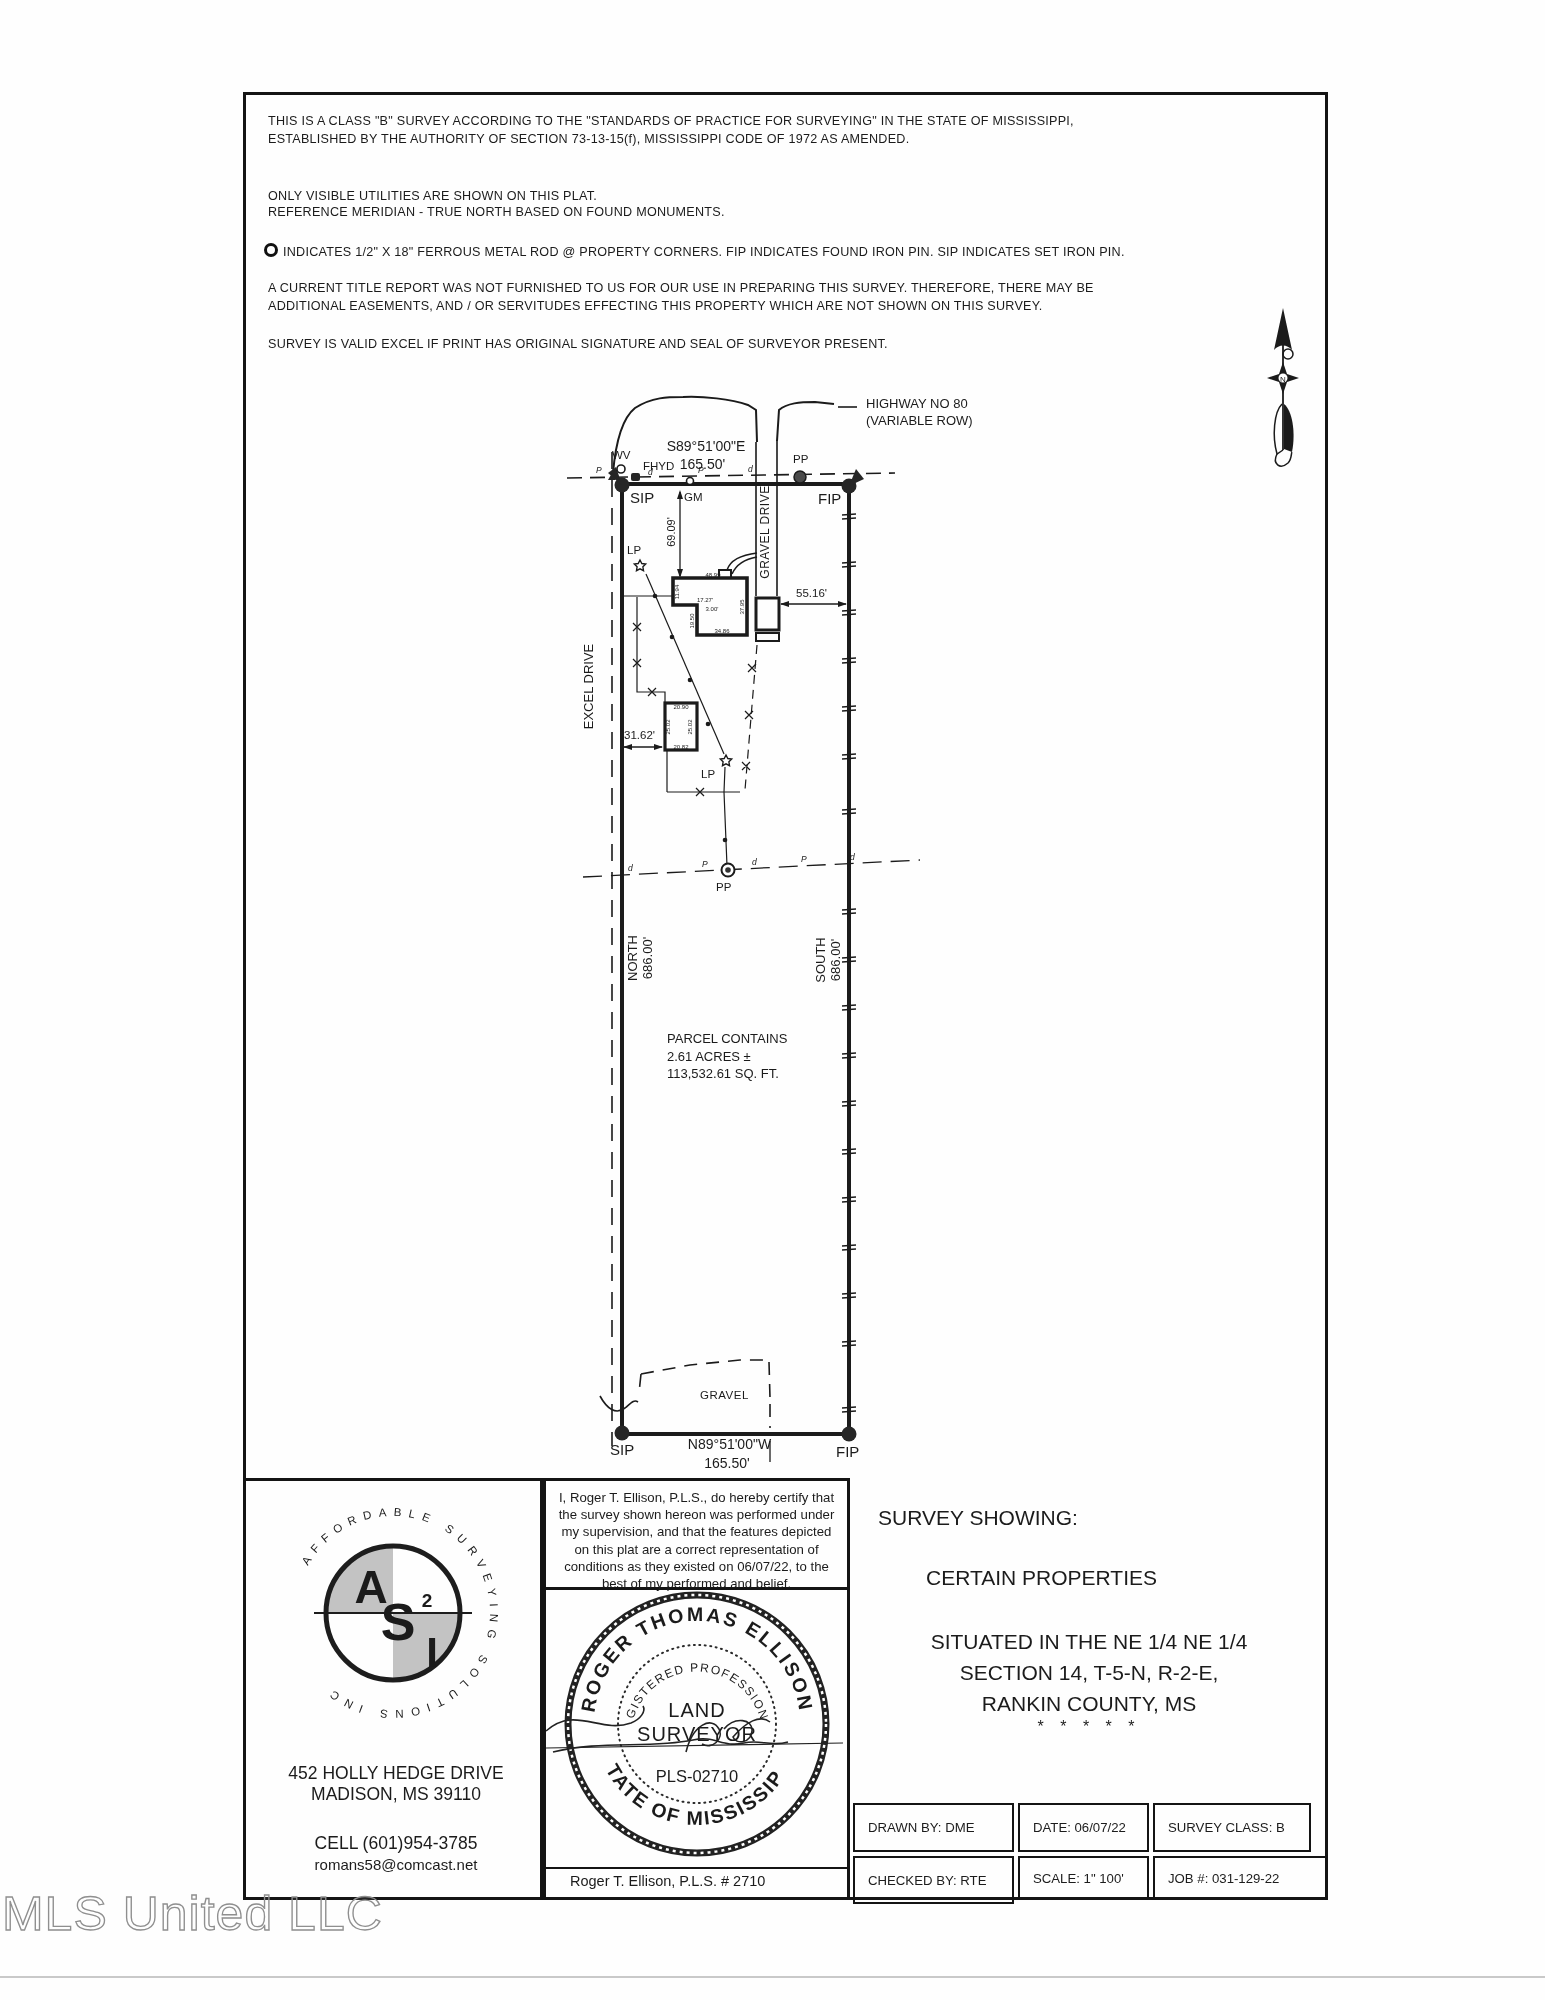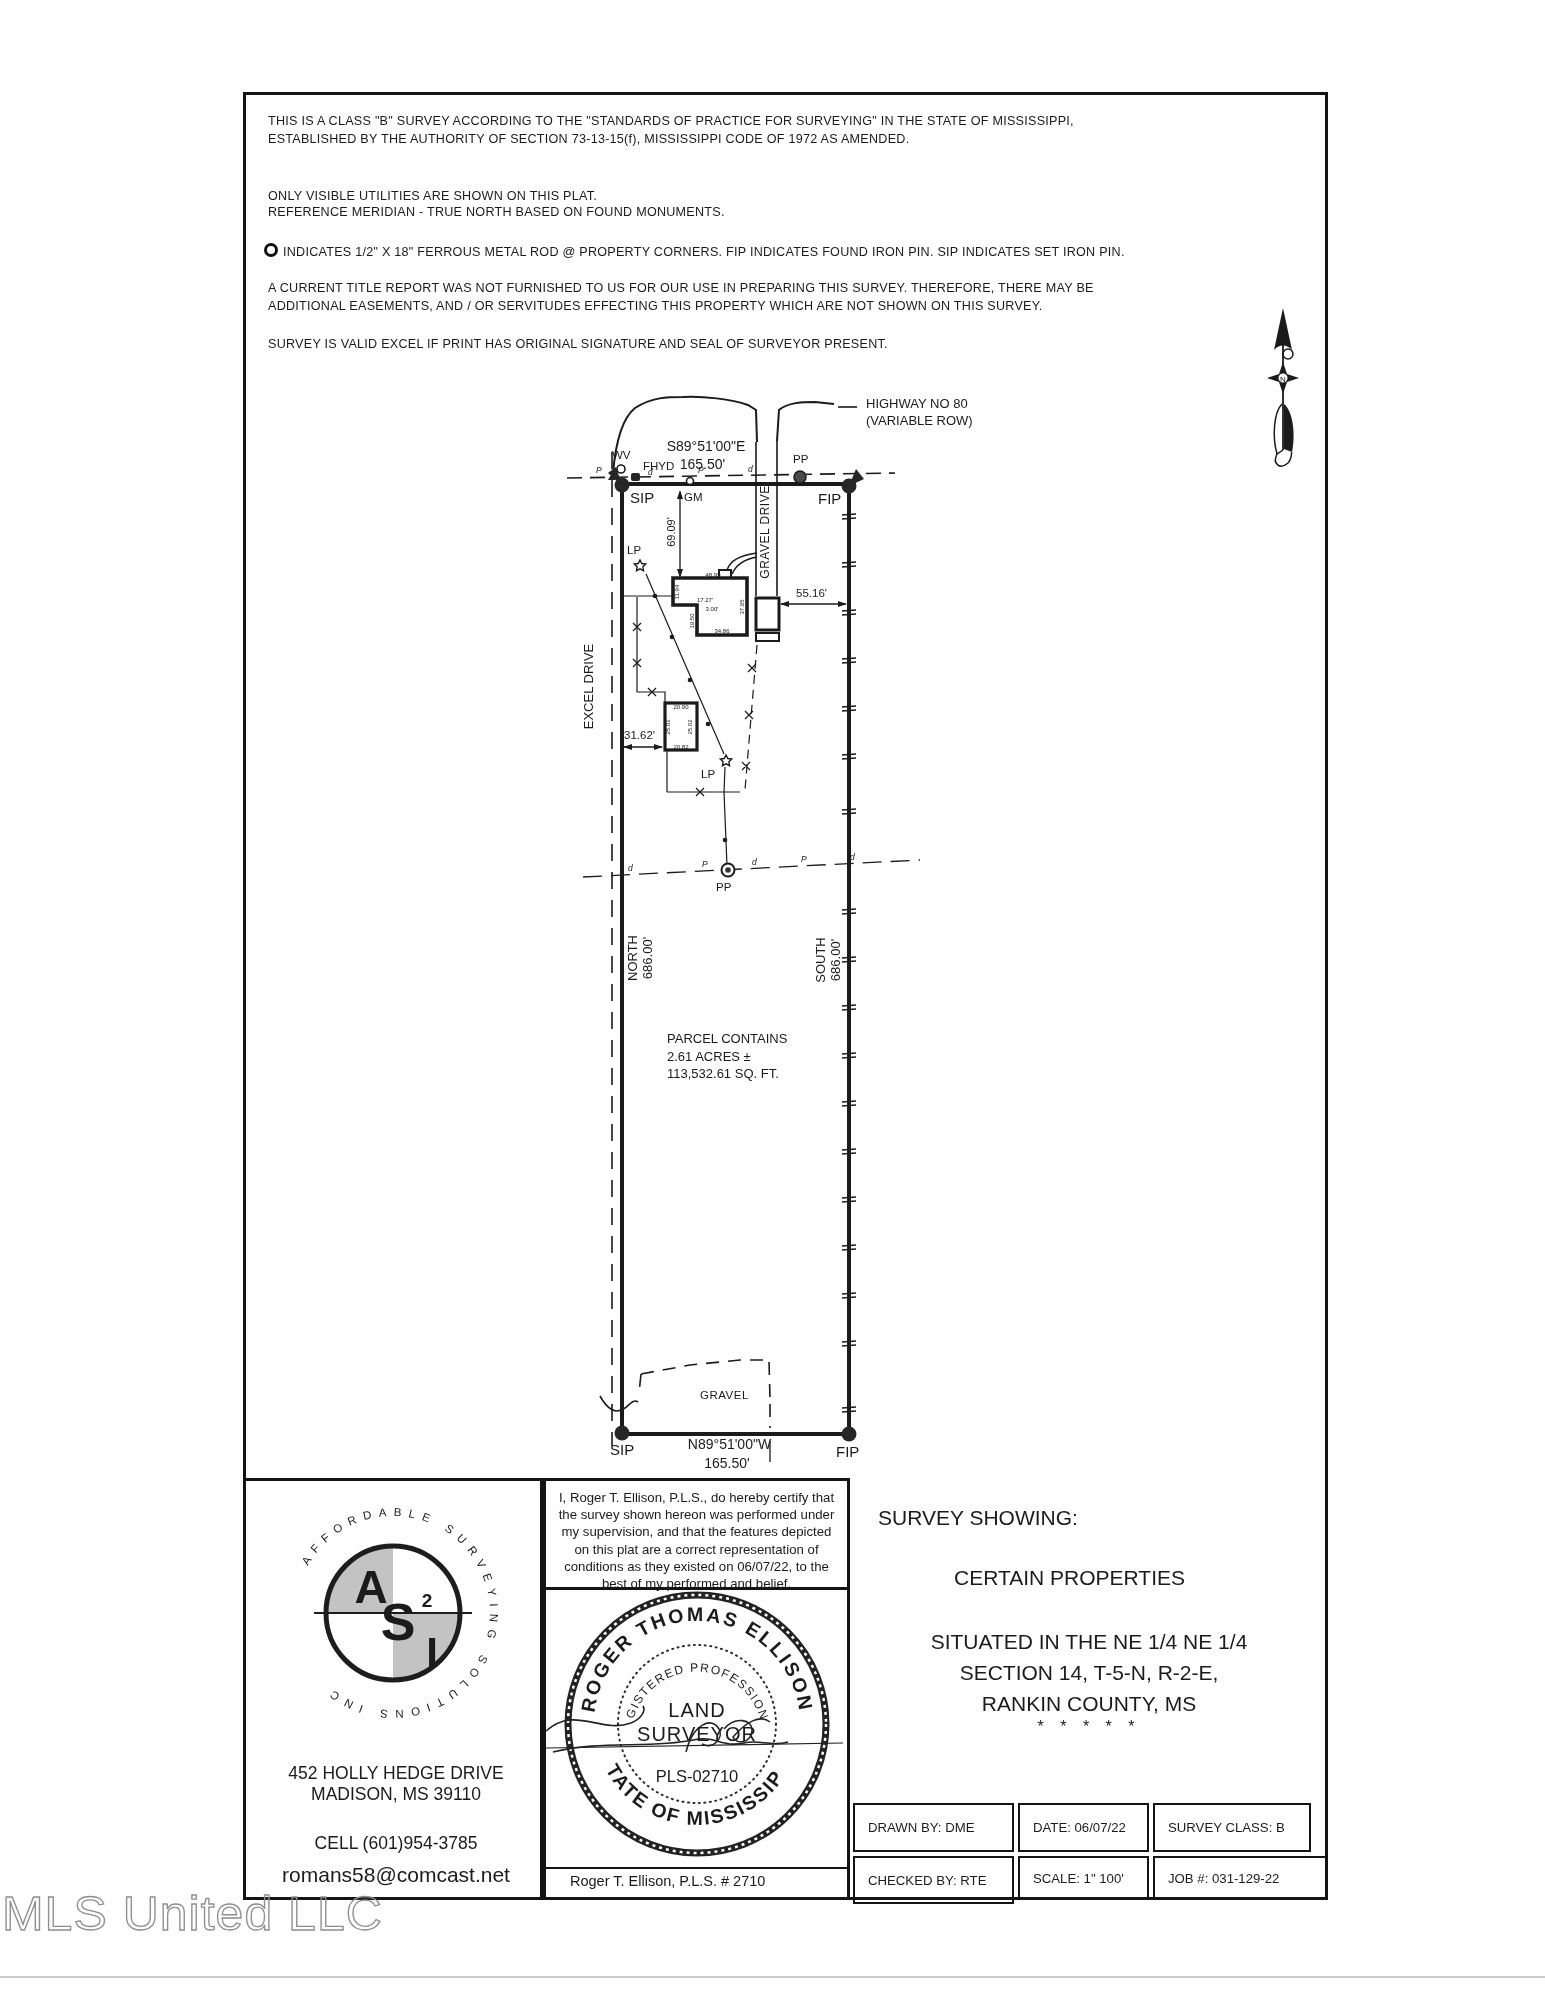--- a/index.html
+++ b/index.html
@@ -255,25 +255,25 @@
   </div>
 
   <div class="lbl" style="left:570px;top:1873px;font-size:14.5px;">Roger T. Ellison, P.L.S. # 2710</div>
 
   <div class="lbl ctr" style="left:250px;top:1763px;width:292px;font-size:17.5px;line-height:21px;">
     <div>452 HOLLY HEDGE DRIVE</div>
     <div>MADISON, MS 39110</div>
   </div>
   <div class="lbl ctr" style="left:250px;top:1833px;width:292px;font-size:17.5px;line-height:21px;">
     <div>CELL (601)954-3785</div>
-    <div style="font-size:21px;margin-top:10px;">romans58@comcast.net</div>
+    <div style="font-size:15px;">romans58@comcast.net</div>
   </div>
 
   <div class="lbl" style="left:878px;top:1506px;font-size:21px;">SURVEY SHOWING:</div>
-  <div class="lbl ctr" style="left:850px;top:1566px;width:383px;font-size:21px;margin-left:28px;">CERTAIN PROPERTIES</div>
+  <div class="lbl ctr" style="left:850px;top:1566px;width:383px;font-size:21px;">CERTAIN PROPERTIES</div>
   <div class="lbl ctr" style="left:850px;top:1630px;width:478px;font-size:21px;">SITUATED IN THE NE 1/4 NE 1/4</div>
   <div class="lbl ctr" style="left:850px;top:1661px;width:478px;font-size:21px;">SECTION 14, T-5-N, R-2-E,</div>
   <div class="lbl ctr" style="left:850px;top:1692px;width:478px;font-size:21px;">RANKIN COUNTY, MS</div>
   <div class="lbl ctr" style="left:850px;top:1718px;width:478px;font-size:16px;letter-spacing:6px;">*     *     *     *     *</div>
 
   <div class="cell" style="left:853px;top:1803px;width:161px;height:49px;">DRAWN BY:  DME</div>
   <div class="cell" style="left:1018px;top:1803px;width:131px;height:49px;">DATE: 06/07/22</div>
   <div class="cell" style="left:1153px;top:1803px;width:158px;height:49px;">SURVEY CLASS:  B</div>
   <div class="cell" style="left:853px;top:1856px;width:161px;height:48px;">CHECKED BY:  RTE</div>
   <div class="cell" style="left:1018px;top:1856px;width:131px;height:44px;">SCALE:  1" 100'</div>

